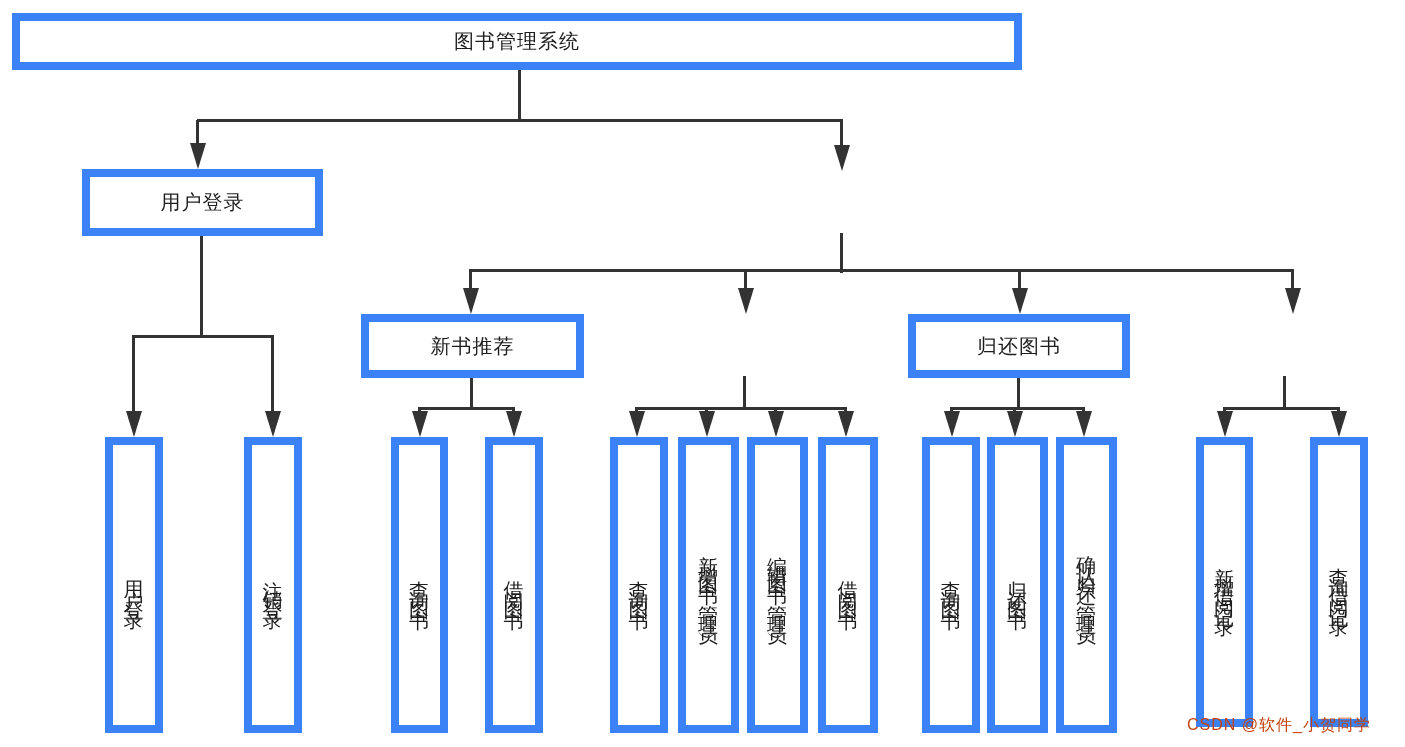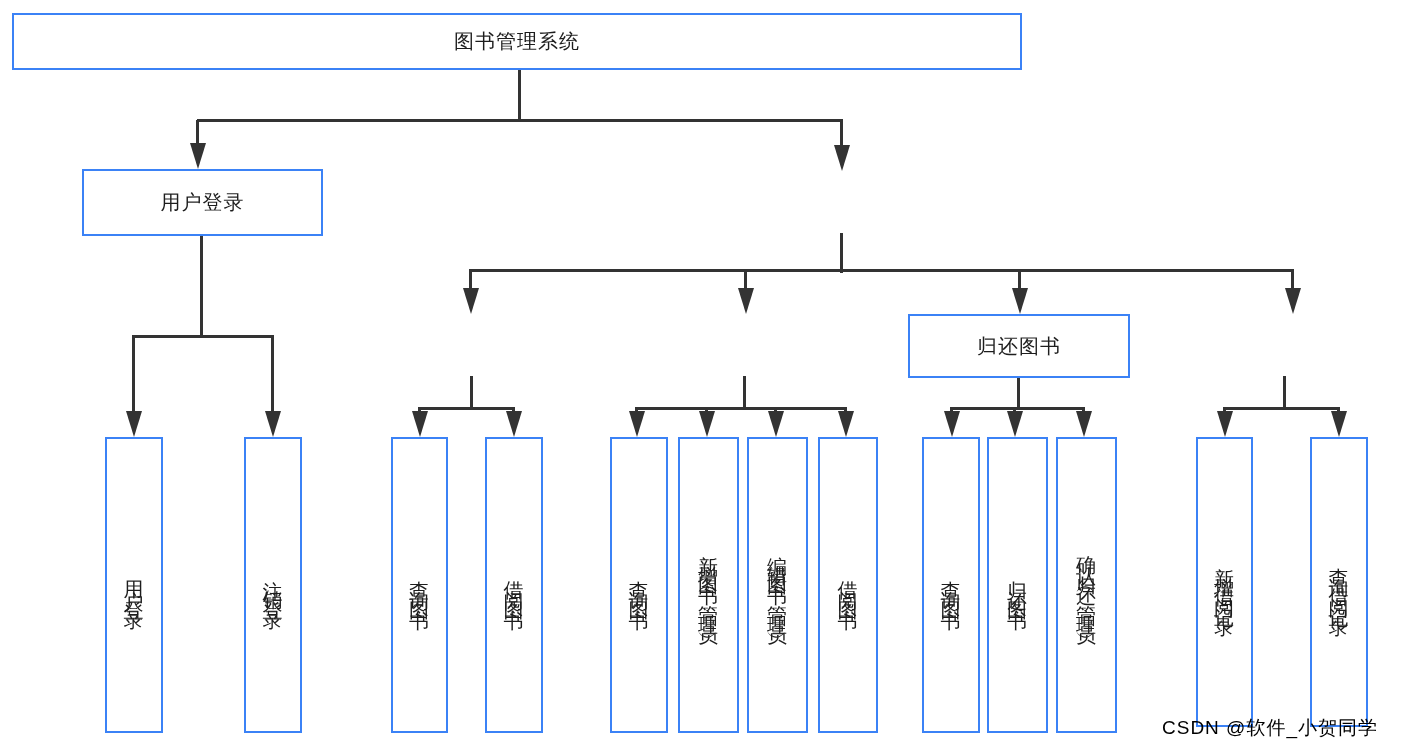--- a/index.html
+++ b/index.html
@@ -1,36 +1,36 @@
 <!DOCTYPE html>
 <html><head>
 <meta charset="utf-8">
 <style>
   html,body{margin:0;padding:0;background:#ffffff;}
   .canvas{
     position:relative;width:1405px;height:747px;background:#ffffff;
     font-family:"Liberation Sans","DejaVu Sans",sans-serif;overflow:hidden;
   }
   .box{
-    position:absolute;background:#ffffff;border:2px solid #3b82f6;box-sizing:border-box;
+    position:absolute;background:#ffffff;border:8px solid #3b82f6;box-sizing:border-box;
     display:flex;align-items:center;justify-content:center;color:#1d1d1d;z-index:2;
   }
   .box.h span{font-size:20px;letter-spacing:1px;white-space:nowrap;}
   .box.v span{
     writing-mode:vertical-rl;text-orientation:mixed;
     font-size:20px;letter-spacing:10px;line-height:1;white-space:nowrap;
   }
   .line{position:absolute;background:#333333;z-index:1;}
   .arrow{
     position:absolute;width:0;height:0;z-index:1;
     border-left:8px solid transparent;border-right:8px solid transparent;
     border-top:26px solid #333333;
   }
   .watermark{
-    position:absolute;left:1162px;top:715px;font-size:19px;color:#000000;
+    position:absolute;left:1187px;top:715px;font-size:16px;color:#c2410c;
     z-index:5;white-space:nowrap;letter-spacing:1px;
   }
 </style>
 </head>
 <body>
 
 <div class="canvas">
 
   <div id="edges">
       <div class="line" style="left: 518px; top: 70px; width: 3px; height: 52px; background: rgb(51, 51, 51);"></div>
@@ -88,20 +88,23 @@
     </div>
 
   <div class="box h" style="left:12px;top:13px;width:1010px;height:57px">
     <span>图书管理系统</span>
   </div>
 
   <div class="box h" style="left:82px;top:169px;width:241px;height:67px">
     <span>用户登录</span>
   </div>
 
+  <div class="box h" style="left:361px;top:314px;width:223px;height:64px">
+    <span>新书推荐</span>
+  </div>
   <div class="box h" style="left:908px;top:314px;width:222px;height:64px">
     <span>归还图书</span>
   </div>
 
   <div class="box v" style="left:105px;top:437px;width:58px;height:296px">
     <span>用户登录</span>
   </div>
   <div class="box v" style="left:244px;top:437px;width:58px;height:296px">
     <span>注销登录</span>
   </div>

